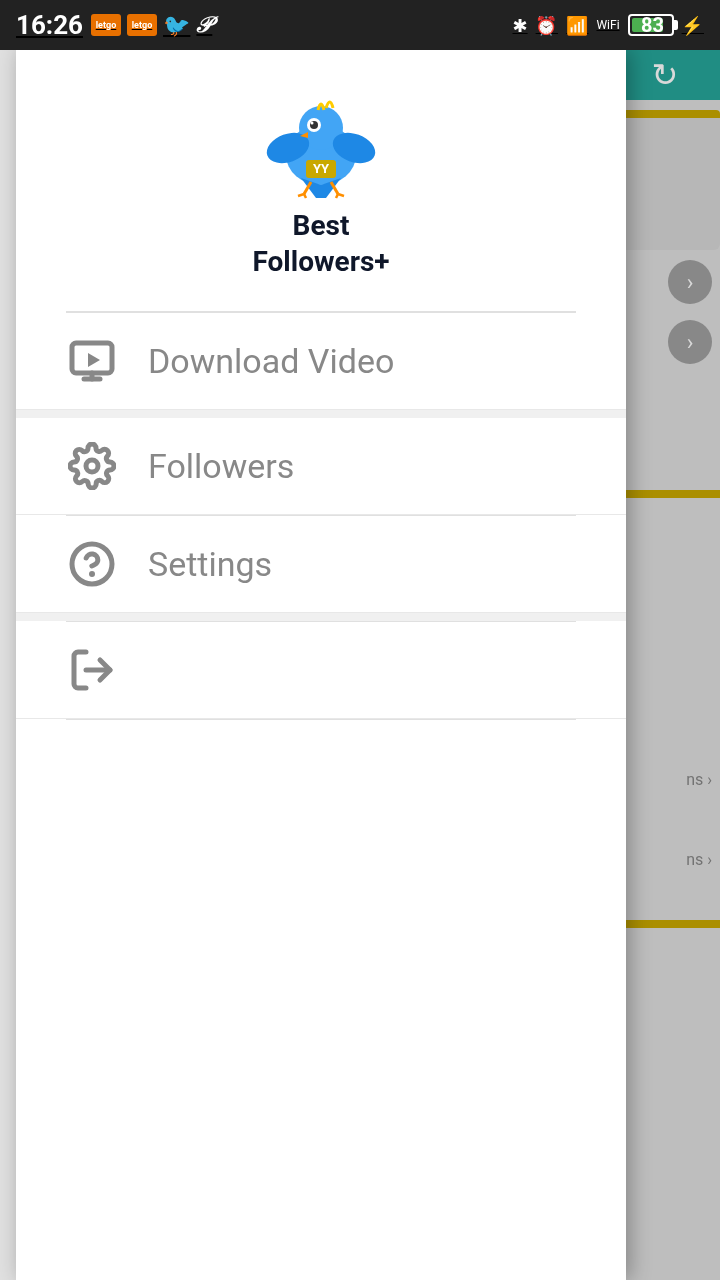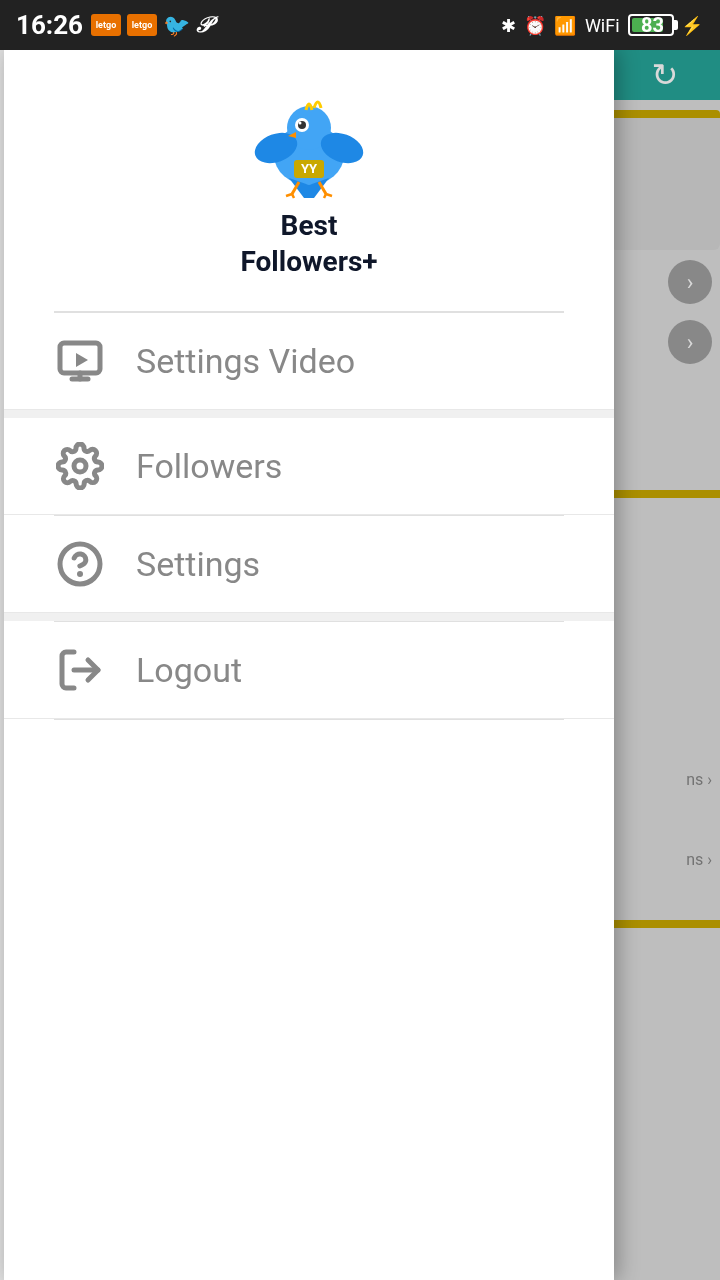--- a/index.html
+++ b/index.html
@@ -18,20 +18,21 @@
     .status-bar {
       width: 100%;
       height: 50px;
       background: #222;
       display: flex;
       align-items: center;
       justify-content: space-between;
       padding: 0 16px;
       z-index: 100;
       position: relative;
+      text-decoration: underline;
     }
 
     .status-left {
       display: flex;
       align-items: center;
       gap: 8px;
       color: white;
       font-size: 26px;
       font-weight: bold;
     }
@@ -125,21 +126,21 @@
       width: 720px;
       height: 1230px;
       background: #e0e0e0;
       z-index: 1;
     }
 
     
     .drawer {
       position: absolute;
       top: 50px;
-      left: 4px;
+      left: 16px;
       width: 610px;
       height: 1230px;
       background: white;
       z-index: 10;
       box-shadow: 4px 0 20px rgba(0,0,0,0.3);
     }
 
     
     .logo-area {
       display: flex;
@@ -228,21 +229,21 @@
       <div class="app-icon-box" style="background:#e87000; font-size:9px; font-weight:bold;">letgo</div>
       <div class="app-icon-box" style="background:#e87000; font-size:9px; font-weight:bold;">letgo</div>
       <span class="twitter-icon">🐦</span>
       <span class="p-icon" style="font-family:serif;">𝒫</span>
     </div>
   </div>
   <div class="status-right">
     <span style="font-size:18px;">✱</span>
     <span style="font-size:18px;">⏰</span>
     <span style="font-size:18px;">📶</span>
-    <span style="font-size:18px;">WiFi</span>
+    <span style="font-size:12px;">WiFi</span>
     <div class="battery">
       <div class="battery-fill"></div>
       <span class="battery-text">83</span>
     </div>
     <span style="font-size:18px;">⚡</span>
   </div>
 </div>
 
 <div class="bg-content">
 
@@ -322,21 +323,21 @@
 
   <div class="menu-item">
     <div class="menu-icon">
       <svg viewBox="0 0 24 24" stroke-linecap="round" stroke-linejoin="round">
         <rect x="2" y="3" width="20" height="15" rx="2" ry="2"></rect>
         <polygon points="10 8 16 11.5 10 15 10 8" stroke="none" fill="#888"></polygon>
         <line x1="8" y1="21" x2="16" y2="21"></line>
         <line x1="12" y1="18" x2="12" y2="21"></line>
       </svg>
     </div>
-    <span class="menu-label">Settings Video</span>
+    <span class="menu-label">Download Video</span>
   </div>
 
   <div class="menu-section-divider"></div>
 
   <div class="menu-item">
     <div class="menu-icon">
       <svg viewBox="0 0 24 24" stroke-linecap="round" stroke-linejoin="round">
         <circle cx="12" cy="12" r="3"></circle>
         <path d="M19.4 15a1.65 1.65 0 0 0 .33 1.82l.06.06a2 2 0 0 1-2.83 2.83l-.06-.06a1.65 1.65 0 0 0-1.82-.33 1.65 1.65 0 0 0-1 1.51V21a2 2 0 0 1-4 0v-.09A1.65 1.65 0 0 0 9 19.4a1.65 1.65 0 0 0-1.82.33l-.06.06a2 2 0 0 1-2.83-2.83l.06-.06A1.65 1.65 0 0 0 4.68 15a1.65 1.65 0 0 0-1.51-1H3a2 2 0 0 1 0-4h.09A1.65 1.65 0 0 0 4.6 9a1.65 1.65 0 0 0-.33-1.82l-.06-.06a2 2 0 0 1 2.83-2.83l.06.06A1.65 1.65 0 0 0 9 4.68a1.65 1.65 0 0 0 1-1.51V3a2 2 0 0 1 4 0v.09a1.65 1.65 0 0 0 1 1.51 1.65 1.65 0 0 0 1.82-.33l.06-.06a2 2 0 0 1 2.83 2.83l-.06.06A1.65 1.65 0 0 0 19.4 9a1.65 1.65 0 0 0 1.51 1H21a2 2 0 0 1 0 4h-.09a1.65 1.65 0 0 0-1.51 1z"></path>
       </svg>
@@ -361,18 +362,17 @@
   <div class="menu-divider"></div>
 
   <div class="menu-item">
     <div class="menu-icon">
       <svg viewBox="0 0 24 24" stroke-linecap="round" stroke-linejoin="round">
         <path d="M9 21H5a2 2 0 0 1-2-2V5a2 2 0 0 1 2-2h4"></path>
         <polyline points="16 17 21 12 16 7"></polyline>
         <line x1="21" y1="12" x2="9" y2="12"></line>
       </svg>
     </div>
-    <span class="menu-label">Logout</span>
   </div>
 
   <div class="menu-divider"></div>
 
 </div>
 
 </body></html>

